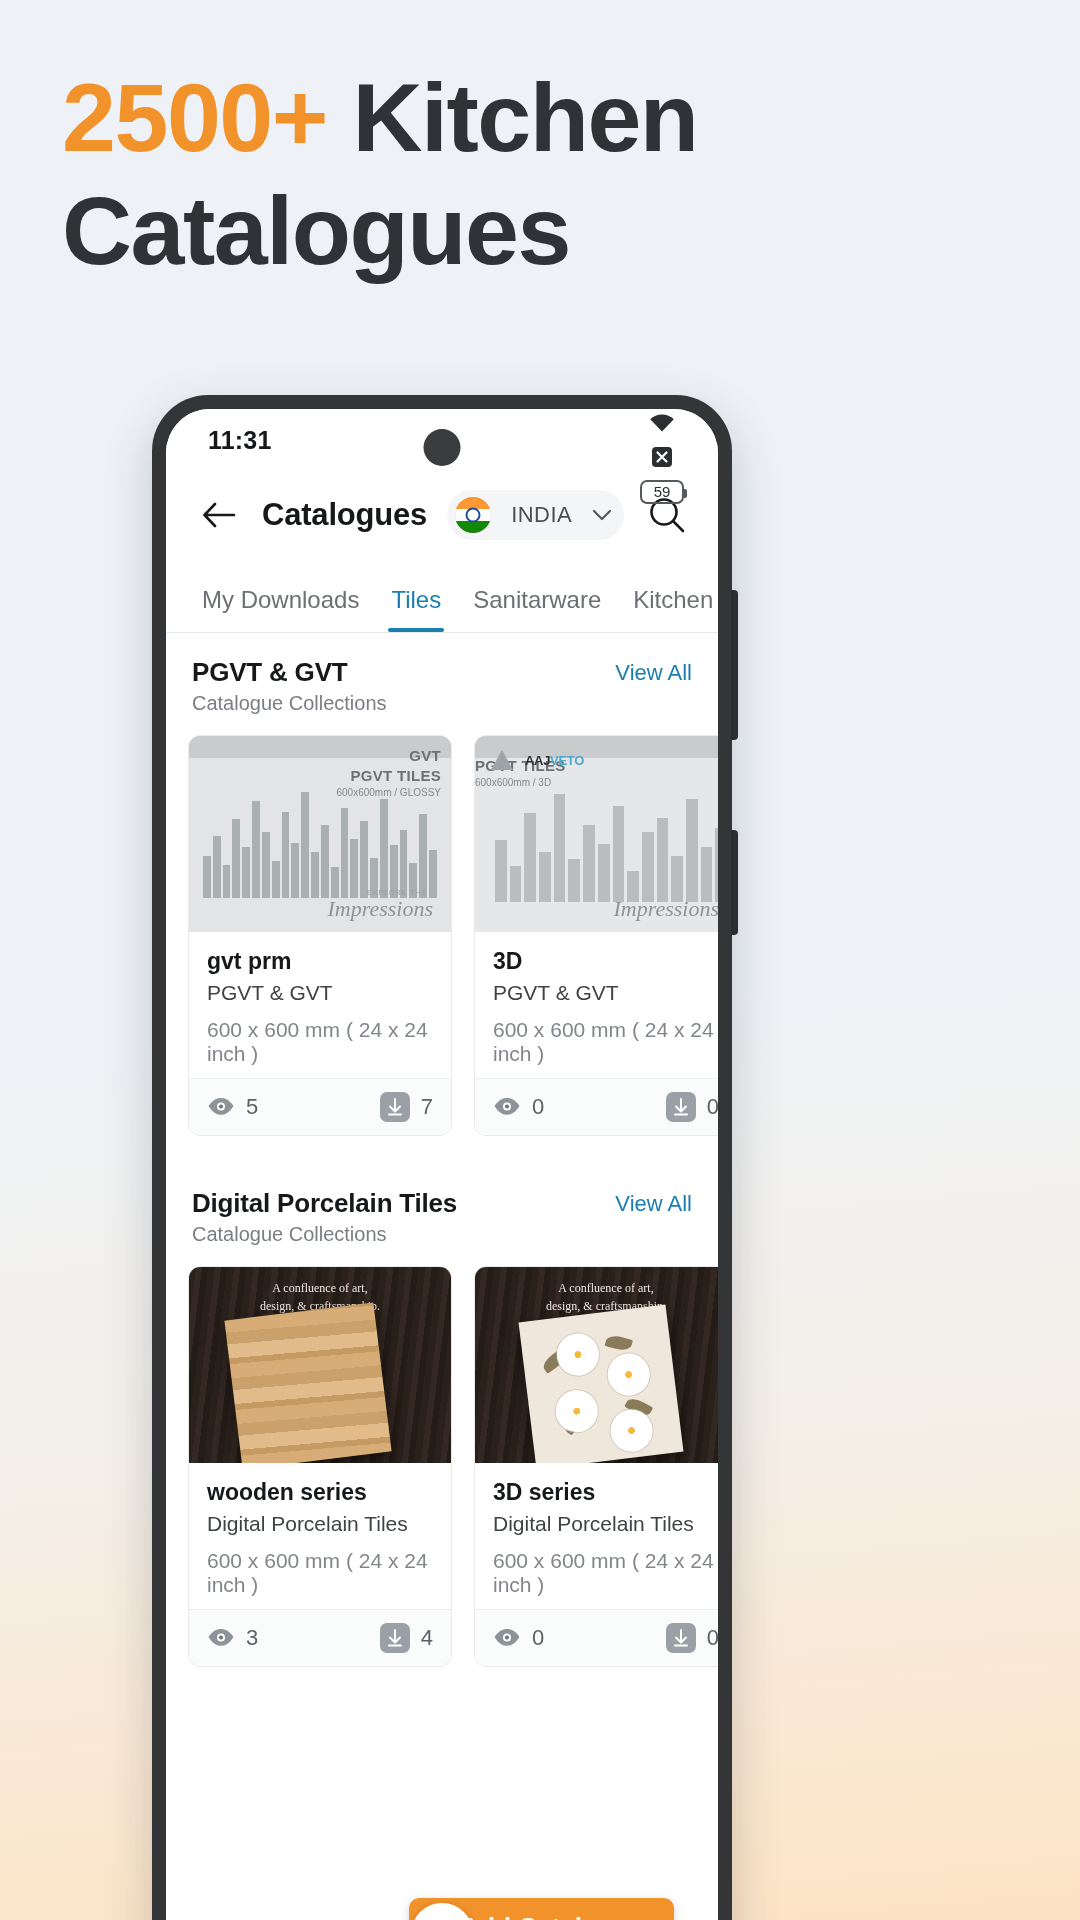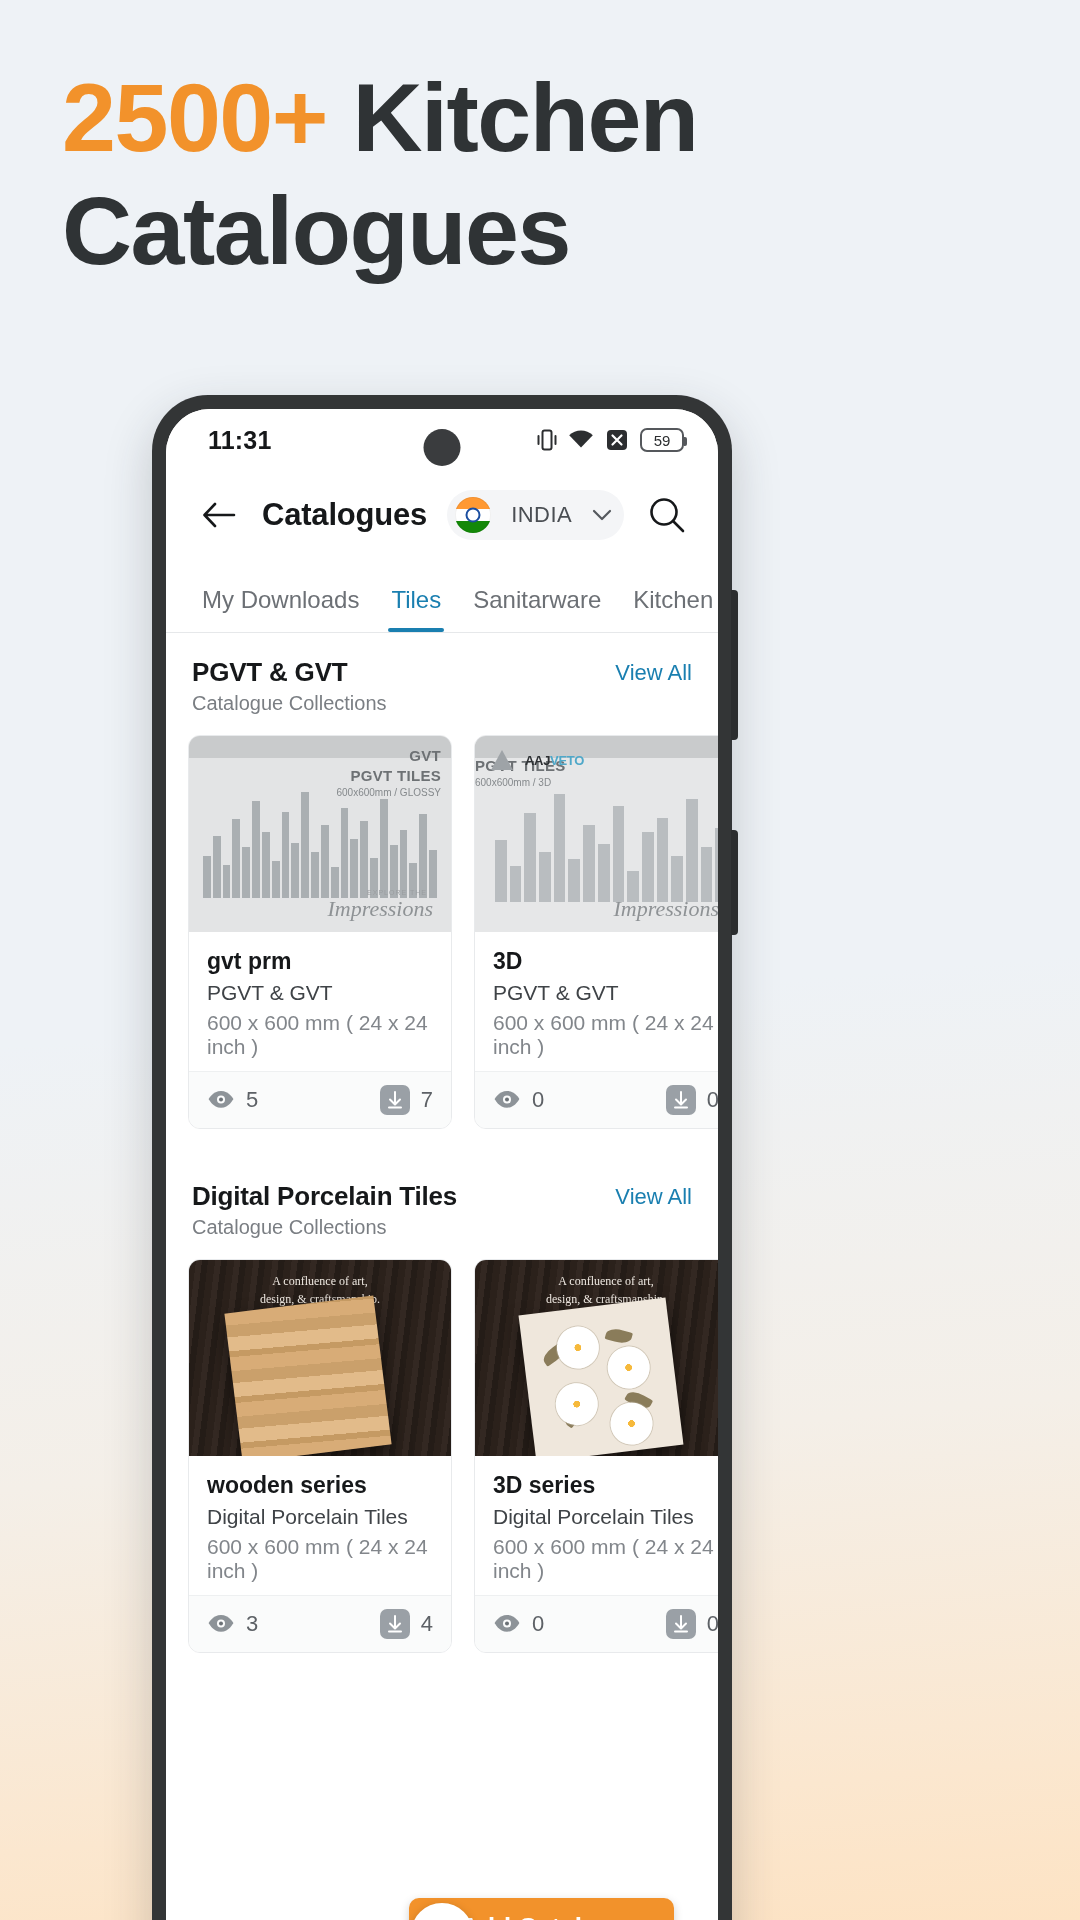--- a/index.html
+++ b/index.html
@@ -71,21 +71,23 @@
     left: 50%;
     transform: translateX(-50%);
     top: 20px;
     width: 37px; height: 37px;
     border-radius: 50%;
     background: #3a3c3e;
   }
   .status-icons {
     margin-left: auto;
     display: flex;
+    align-items: center;
     gap: 11px;
+    flex-direction: column;
   }
   .st-ico { display: block; }
   .batt {
     display: flex; align-items: center; justify-content: center;
     width: 44px; height: 24px;
     border: 2px solid #55585c;
     border-radius: 7px;
     font-size: 15px;
     color: #2c2e30;
     position: relative;
@@ -238,21 +240,21 @@
     overflow:hidden;
   }
   .fl { position:absolute; width:42px; height:42px; border-radius:50%;
         background: radial-gradient(circle at 50% 50%, #f6b93b 0 11%, #ffffff 12% 100%);
         box-shadow:0 0 0 1px rgba(180,170,150,.5); }
   .lf { position:absolute; width:26px;height:13px;border-radius:60% 10% 60% 10%;background:#8a7c5a; }
 
   .card-body { padding: 16px 18px 12px 18px; }
   .card-title { font-size: 23px; font-weight: 700; color: #16181a; }
   .card-cat { font-size: 21px; color: #3f4347; margin-top: 6px; }
-  .card-size { font-size: 21px; color: #82868b; margin-top: 6px; }
+  .card-size { font-size: 21px; color: #82868b; margin-top: 13px; }
   .card-stats {
     display: flex; align-items: center;
     border-top: 1px solid #eef0f1;
     background: #fafbfb;
     padding: 13px 18px;
     gap: 8px;
   }
   .stat { display: flex; align-items: center; gap: 11px; }
   .stat.right { margin-left: auto; }
   .stat-val { font-size: 22px; color: #5d6166; }

